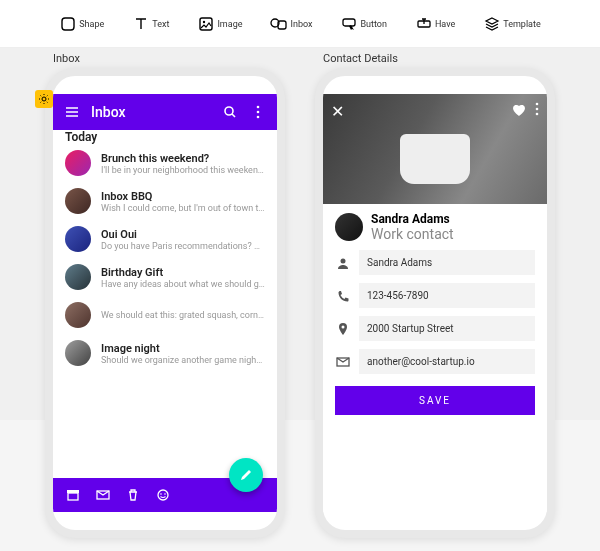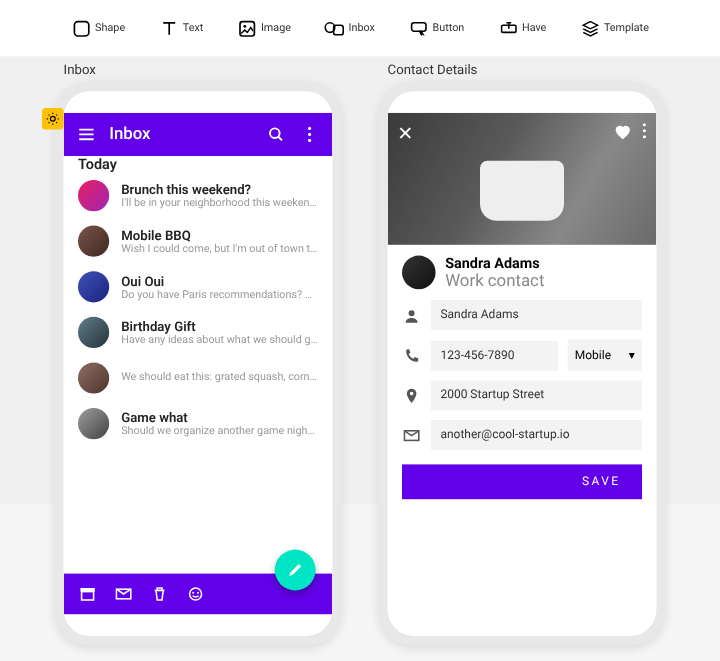--- a/index.html
+++ b/index.html
@@ -40,21 +40,21 @@
   .hero-actions { position: absolute; top: 8px; right: 8px; display: flex; gap: 8px; color: #fff; }
   .contact-hdr { display: flex; align-items: center; gap: 8px; padding: 8px 12px; }
   .contact-av { width: 28px; height: 28px; border-radius: 50%; background: linear-gradient(135deg,#333,#111); }
   .contact-name { font-size: 12px; font-weight: 700; }
   .contact-sub { font-size: 14px; color: #888; }
   .form { padding: 0 12px 10px; display: flex; flex-direction: column; gap: 8px; }
   .row { display: flex; align-items: center; gap: 8px; }
   .row-icn { width: 16px; color: #555; display: flex; justify-content: center; }
   .field { flex: 1; background: #f3f3f3; font-size: 10px; padding: 7px 8px; color: #333; border: none; }
   .select { width: 62px; background: #f3f3f3; font-size: 10px; padding: 7px 6px; display: flex; justify-content: space-between; align-items: center; }
-  .save-btn { margin-top: 4px; background: #6200ea; color: #fff; text-align: right; font-size: 10px; letter-spacing: 2px; padding: 9px 18px; cursor: pointer; }
+  .save-btn { margin-top: 4px; background: #6200ea; color: #fff; text-align: center; font-size: 10px; letter-spacing: 2px; padding: 9px 18px; cursor: pointer; }
   svg { display: block; }
 </style>
 </head>
 <body>
 
 <div class="toolbar">
   <div class="tool">
     <span class="tool-icon">
         <svg width="16" height="16" viewBox="0 0 16 16">
           <rect x="2" y="2" width="12" height="12" rx="3" fill="none" stroke="#000" stroke-width="1.4"></rect>
@@ -155,21 +155,21 @@
           <div class="msg">
               <div class="avatar av1"></div>
               <div class="msg-body">
                 <div class="msg-title">Brunch this weekend?</div>
                 <div class="msg-preview">I'll be in your neighborhood this weekend...</div>
               </div>
             </div>
           <div class="msg">
               <div class="avatar av2"></div>
               <div class="msg-body">
-                <div class="msg-title">Mobile BBQ</div>
+                <div class="msg-title">Inbox BBQ</div>
                 <div class="msg-preview">Wish I could come, but I'm out of town thi...</div>
               </div>
             </div>
           <div class="msg">
               <div class="avatar av3"></div>
               <div class="msg-body">
                 <div class="msg-title">Oui Oui</div>
                 <div class="msg-preview">Do you have Paris recommendations? Ha...</div>
               </div>
             </div>
@@ -182,21 +182,21 @@
             </div>
           <div class="msg">
               <div class="avatar av5"></div>
               <div class="msg-body">
                 <div class="msg-preview">We should eat this: grated squash, corn, a...</div>
               </div>
             </div>
           <div class="msg">
               <div class="avatar av6"></div>
               <div class="msg-body">
-                <div class="msg-title">Game what</div>
+                <div class="msg-title">Image night</div>
                 <div class="msg-preview">Should we organize another game night l...</div>
               </div>
             </div>
         </div>
         <div class="fab">
             <svg width="16" height="16" viewBox="0 0 16 16">
               <path d="M3 13l1-3 7-7 2 2-7 7-3 1z" fill="#fff"></path>
             </svg>
           </div>
         <div class="bottombar">
@@ -268,24 +268,20 @@
               </span>
             <div class="field">Sandra Adams</div>
           </div>
           <div class="row">
             <span class="row-icn">
                 <svg width="14" height="14" viewBox="0 0 14 14">
                   <path d="M3 2l2 0 1 3-1.5 1c1 2 2 3 4 4l1-1.5 3 1v2c0 1-1 1-1 1-5 0-9-4-9-9 0 0 0-1 1-1" fill="#555"></path>
                 </svg>
               </span>
             <div class="field">123-456-7890</div>
-            <div class="select">
-                <span>Mobile</span>
-                <span>▾</span>
-              </div>
           </div>
           <div class="row">
             <span class="row-icn">
                 <svg width="14" height="14" viewBox="0 0 14 14">
                   <path d="M7 1a4 4 0 00-4 4c0 3 4 8 4 8s4-5 4-8a4 4 0 00-4-4z" fill="#555"></path>
                   <circle cx="7" cy="5" r="1.5" fill="#fff"></circle>
                 </svg>
               </span>
             <div class="field">2000 Startup Street</div>
           </div>

